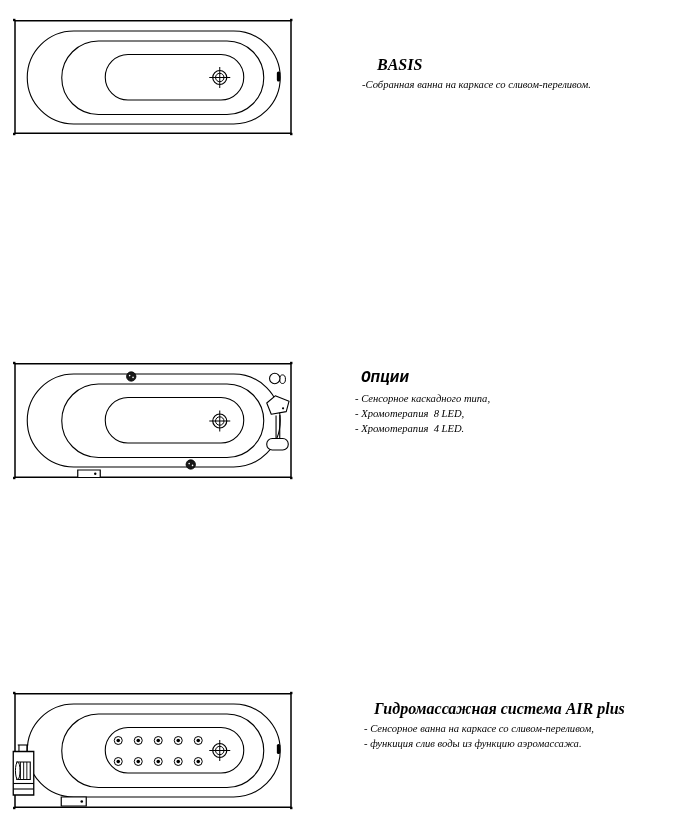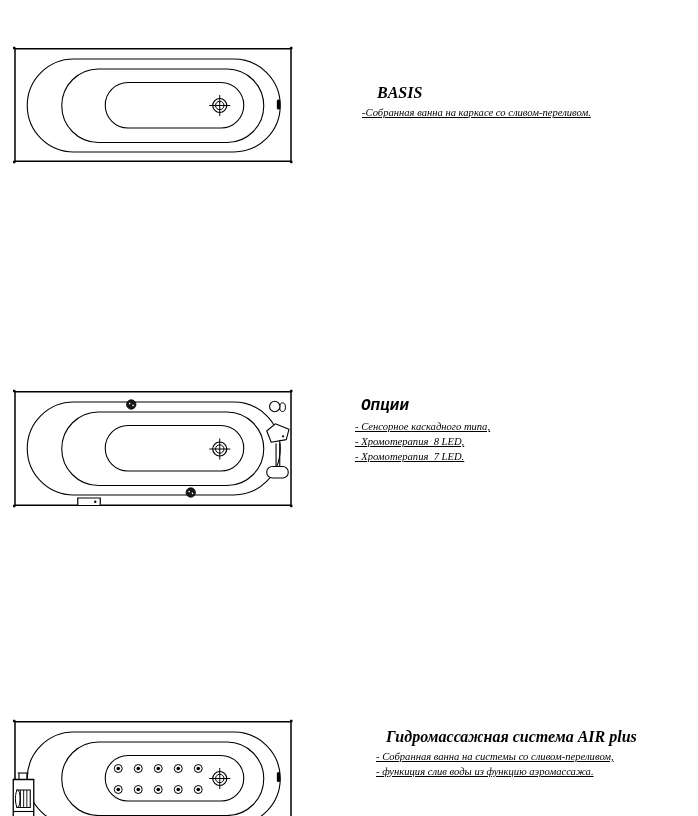--- a/index.html
+++ b/index.html
@@ -6,48 +6,47 @@
     margin: 0;
     padding: 0;
     background: #ffffff;
     width: 698px;
     height: 816px;
     position: relative;
     font-family: "Liberation Serif", serif;
     color: #000000;
     overflow: hidden;
   }
-  .sheet { position: absolute; inset: 0; margin-top: 28px; }
+  .sheet { position: absolute; inset: 0; }
   svg.drawing {
     position: absolute;
     overflow: visible;
     display: block;
   }
   svg.drawing * { vector-effect: non-scaling-stroke; }
   .tblock { position: absolute; }
   .tblock .title {
     font-weight: bold;
     font-style: italic;
     font-size: 16px;
     line-height: 19px;
     margin: 0 0 3px 0;
     white-space: pre;
   }
   .tblock .item {
     font-style: italic;
     font-size: 10.6px;
     line-height: 15px;
     white-space: pre;
-    text-decoration: underline;
   }
   .t1 { left: 362px; top: 55px; }
   .t1 .title { padding-left: 15px; }
   .t2 { left: 355px; top: 369px; }
   .t2 .title { padding-left: 6px; font-family: Liberation Mono, monospace; }
-  .t3 { left: 376px; top: 699px; }
+  .t3 { left: 364px; top: 699px; }
   .t3 .title { padding-left: 10px; }
   .d1 { left: 14px; top: 20px; }
   .d2 { left: 14px; top: 363px; }
   .d3 { left: 14px; top: 693px; }
 </style>
 </head>
 <body>
 
 <div class="sheet">
 
@@ -127,21 +126,21 @@
         <rect x="63.5" y="107" width="22.5" height="7.5" fill="#fff" stroke-width="1.2"></rect>
         <circle cx="81" cy="110.8" r="1.2" fill="#000" stroke="none"></circle>
       </g>
     </g>
   </svg>
 
   <div class="tblock t2">
     <div class="title">Опции</div>
     <div class="item">- Сенсорное каскадного типа,</div>
     <div class="item">- Хромотерапия  8 LED,</div>
-    <div class="item">- Хромотерапия  7 LED.</div>
+    <div class="item">- Хромотерапия  4 LED.</div>
   </div>
 
   <svg class="drawing d3" width="278" height="115" viewBox="0 0 277.5 115">
     <g stroke="#000" fill="none">
       <rect x="0.75" y="0.75" width="276" height="113.5" stroke-width="1.5"></rect>
       <g fill="#000" stroke="none">
         <rect x="-1.2" y="-1.2" width="2.4" height="2.4"></rect>
         <rect x="275.8" y="-1.2" width="2.4" height="2.4"></rect>
         <rect x="-1.2" y="113.8" width="2.4" height="2.4"></rect>
         <rect x="275.8" y="113.8" width="2.4" height="2.4"></rect>
@@ -216,17 +215,17 @@
 
       <g>
         <rect x="47" y="104" width="25" height="9" fill="#fff" stroke-width="1.2"></rect>
         <circle cx="67.5" cy="108.5" r="1.3" fill="#000" stroke="none"></circle>
       </g>
     </g>
   </svg>
 
   <div class="tblock t3">
     <div class="title">Гидромассажная система AIR plus</div>
-    <div class="item">- Собранная ванна на системы со сливом-переливом,</div>
+    <div class="item">- Сенсорное ванна на каркасе со сливом-переливом,</div>
     <div class="item">- функиция слив воды из функцию аэромассажа.</div>
   </div>
 
 </div>
 
 </body></html>

